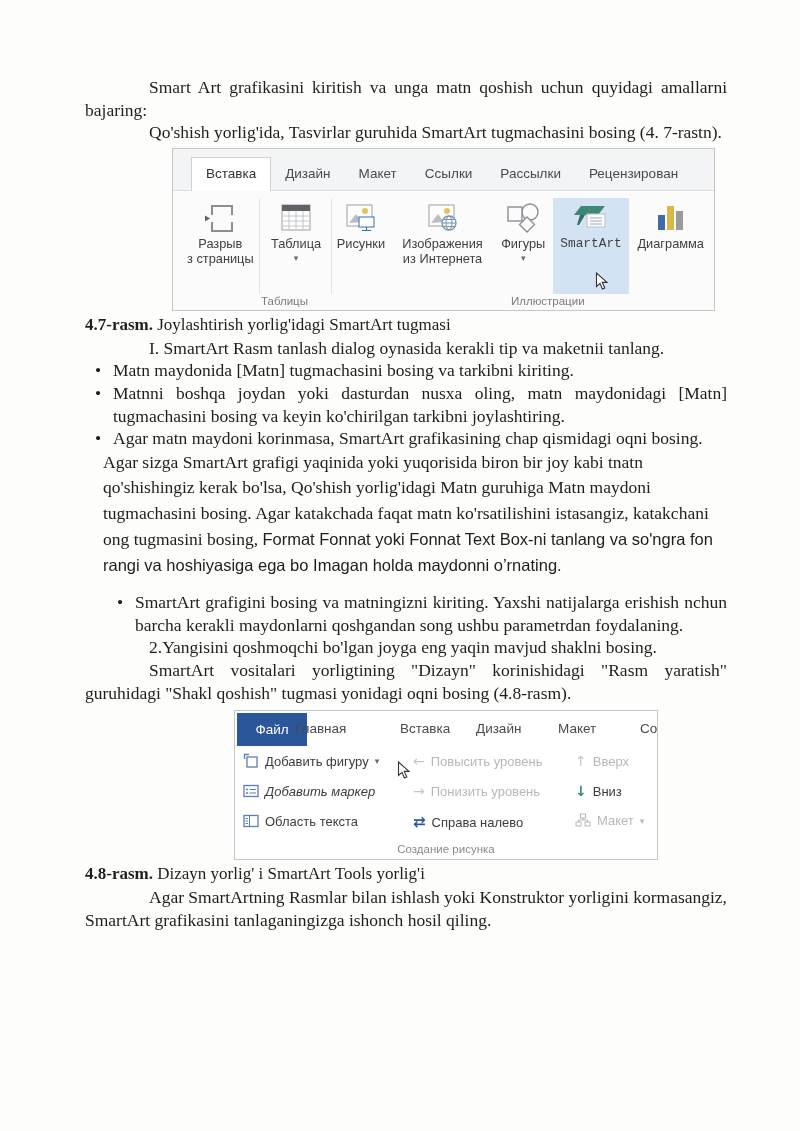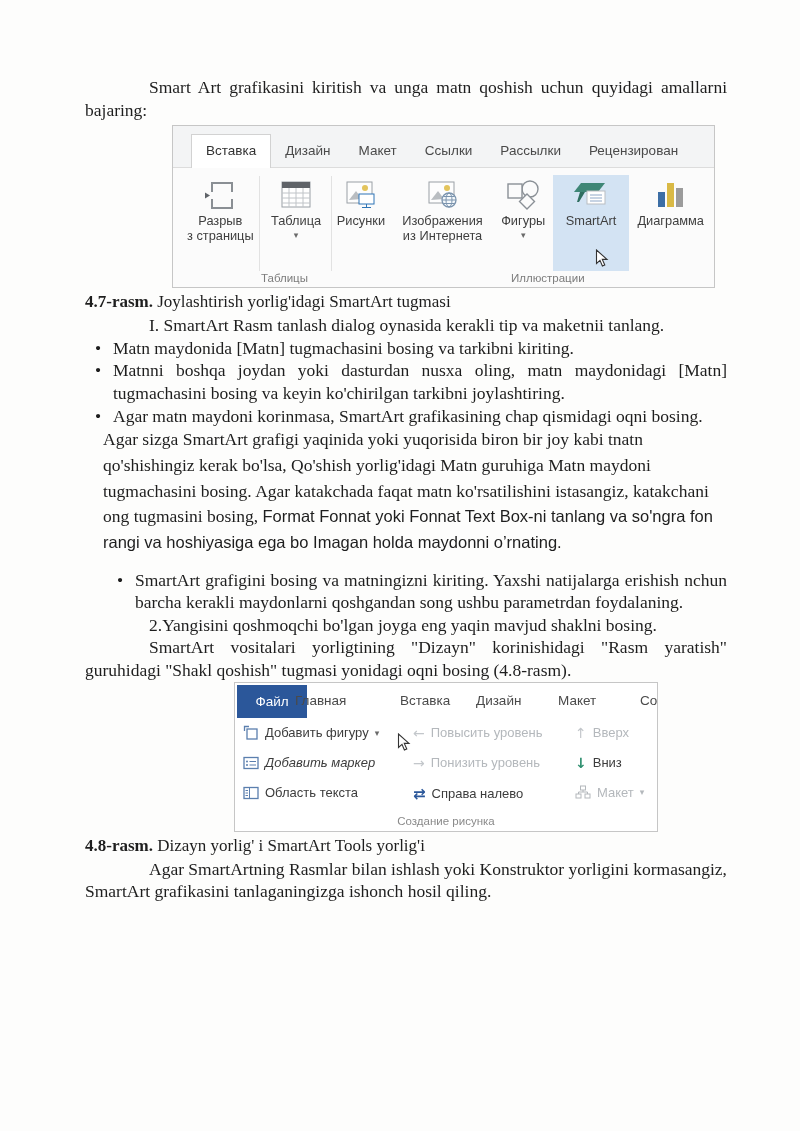--- a/index.html
+++ b/index.html
@@ -54,29 +54,29 @@
     display:flex; align-items:flex-start;
     padding:7px 2px 0 6px; height:99px;
   }
   .fig1 .rbtn {
     display:flex; flex-direction:column; align-items:center;
     font-size:12.8px; color:#3f3f3f; line-height:15px; text-align:center;
     padding-top:2px;
   }
   .fig1 .rbtn .ric { height:36px; display:flex; align-items:center; justify-content:center; }
   .fig1 .rbtn .ddn { font-size:9px; color:#6a6a6a; line-height:10px; margin-top:2px; }
-  .fig1 .rbtn.hl { background:#d3e3f3; height:96px; position:relative; }
+  .fig1 .rbtn.hl { background:#d3e3f3; height:96px; position:relative;font-family:Liberation Mono, monospace; }
   .fig1 .grp { position:absolute; bottom:3px; font-size:11.5px; color:#7c7c7c; }
   .fig1 .vsep { position:absolute; top:50px; bottom:16px; width:1px; background:#e2e2e2; }
   .w1{width:84px;} .w2{width:70px;} .w3{width:62px;} .w4{width:104px;}
   .w5{width:60px;} .w6{width:78px;} .w7{width:84px;}
 
   
   .fig2 {
-    margin-left:149px; 
+    margin-left:149px; margin-top:6px;
     width:424px; height:150px;
     border:1px solid #c6c6c6;
     background:#ffffff;
     font-family:"Liberation Sans", sans-serif;
     position:relative; overflow:hidden;
   }
   .fig2 .filetab {
     position:absolute; left:2px; top:2px; width:70px; height:33px;
     background:#2b579a; color:#fff; font-size:13.5px;
     display:flex; align-items:center; justify-content:center;
@@ -95,20 +95,21 @@
   .cursor { position:absolute; }
 
   .bottompad { height:110px; }
 </style>
 </head>
 <body>
 
 <div class="content">
 
   <p class="para indent">Smart Art grafikasini kiritish va unga matn qoshish uchun quyidagi amallarni bajaring:</p>
+  <p class="para indent">Qo'shish yorlig'ida, Tasvirlar guruhida SmartArt tugmachasini bosing (4. 7-rastn).</p>
 
   <div class="fig1">
     <div class="tabrow">
       <span class="rtab sel">Вставка</span>
       <span class="rtab">Дизайн</span>
       <span class="rtab">Макет</span>
       <span class="rtab">Ссылки</span>
       <span class="rtab">Рассылки</span>
       <span class="rtab">Рецензирован</span>
     </div>

